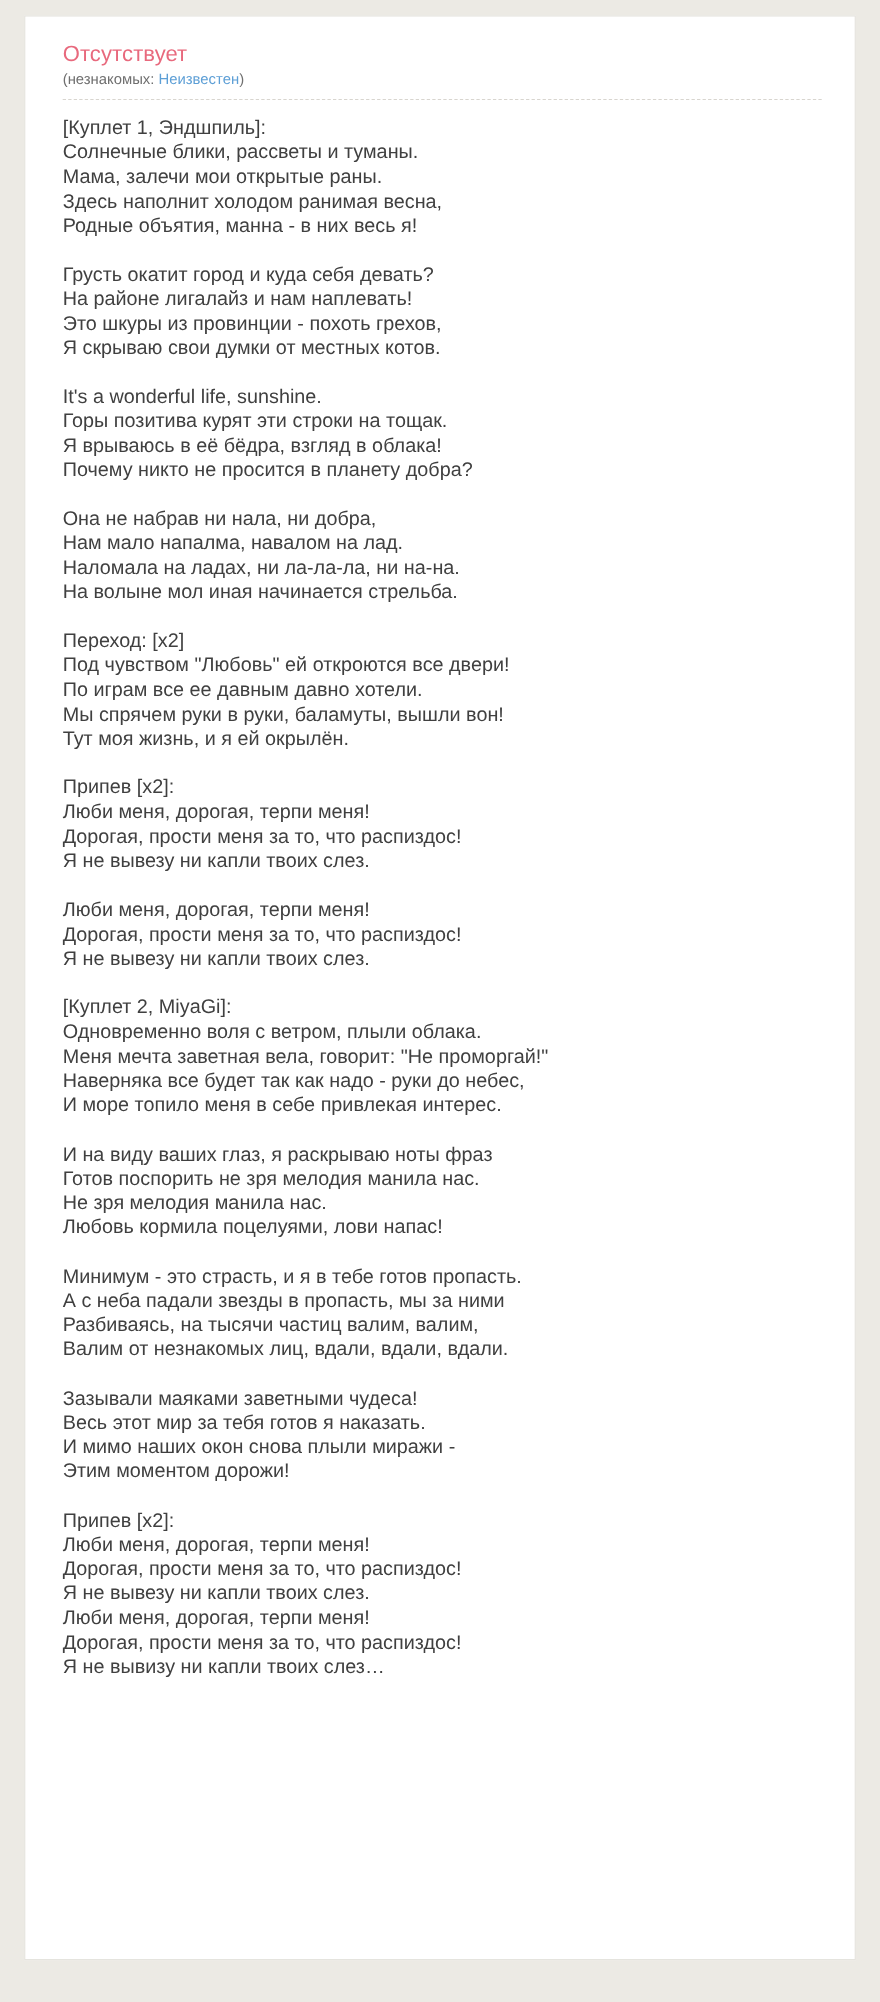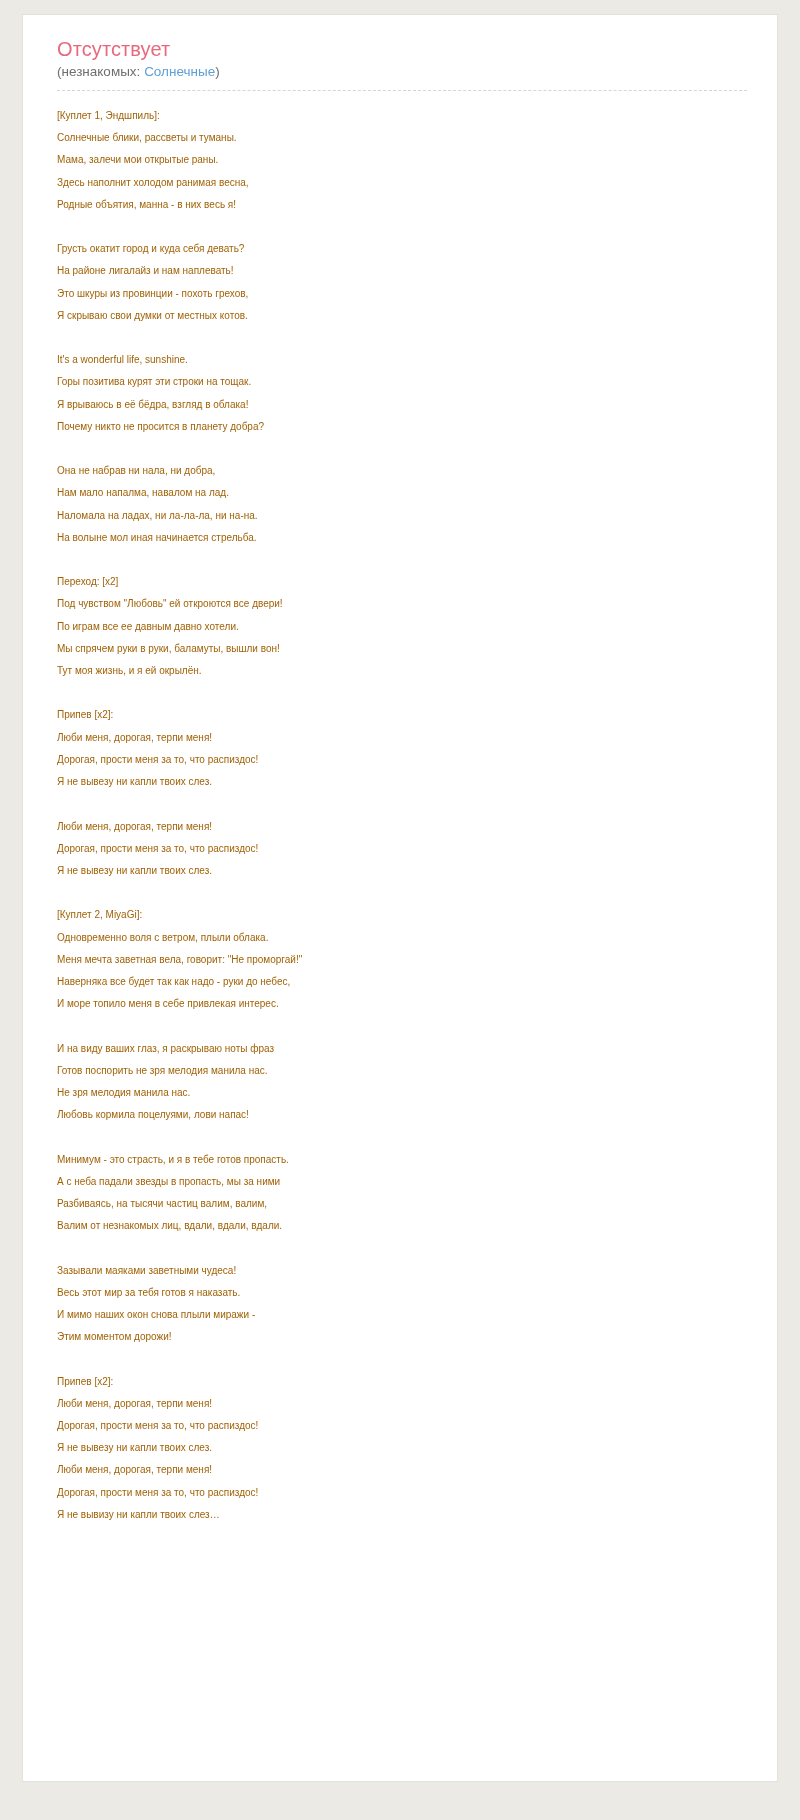--- a/index.html
+++ b/index.html
@@ -47,37 +47,37 @@
     padding-bottom: 9px;
     border-bottom: 1px dashed #d8d5cf;
   }
   .artist-line .artist-link {
     color: #5d9fd6;
     text-decoration: none;
   }
 
   .lyrics {
     padding-top: 14px;
-    font-size: 10px;
+    font-size: 18px;
     line-height: 22.2px;
-    color: #a16207;
+    color: #404040;
     white-space: pre-wrap;
     word-wrap: break-word;
   }
 </style>
 </head>
 <body>
 
 <div class="page">
   <div class="sheet">
 
     <h1 class="song-title">Отсутствует</h1>
 
     <div class="artist-line">
-      <span>(незнакомых: </span><a class="artist-link" href="#">Солнечные</a><span>)</span>
+      <span>(незнакомых: </span><a class="artist-link" href="#">Неизвестен</a><span>)</span>
     </div>
 
     <div class="lyrics">[Куплет 1, Эндшпиль]:
 Солнечные блики, рассветы и туманы.
 Мама, залечи мои открытые раны.
 Здесь наполнит холодом ранимая весна,
 Родные объятия, манна - в них весь я!
 
 Грусть окатит город и куда себя девать?
 На районе лигалайз и нам наплевать!

